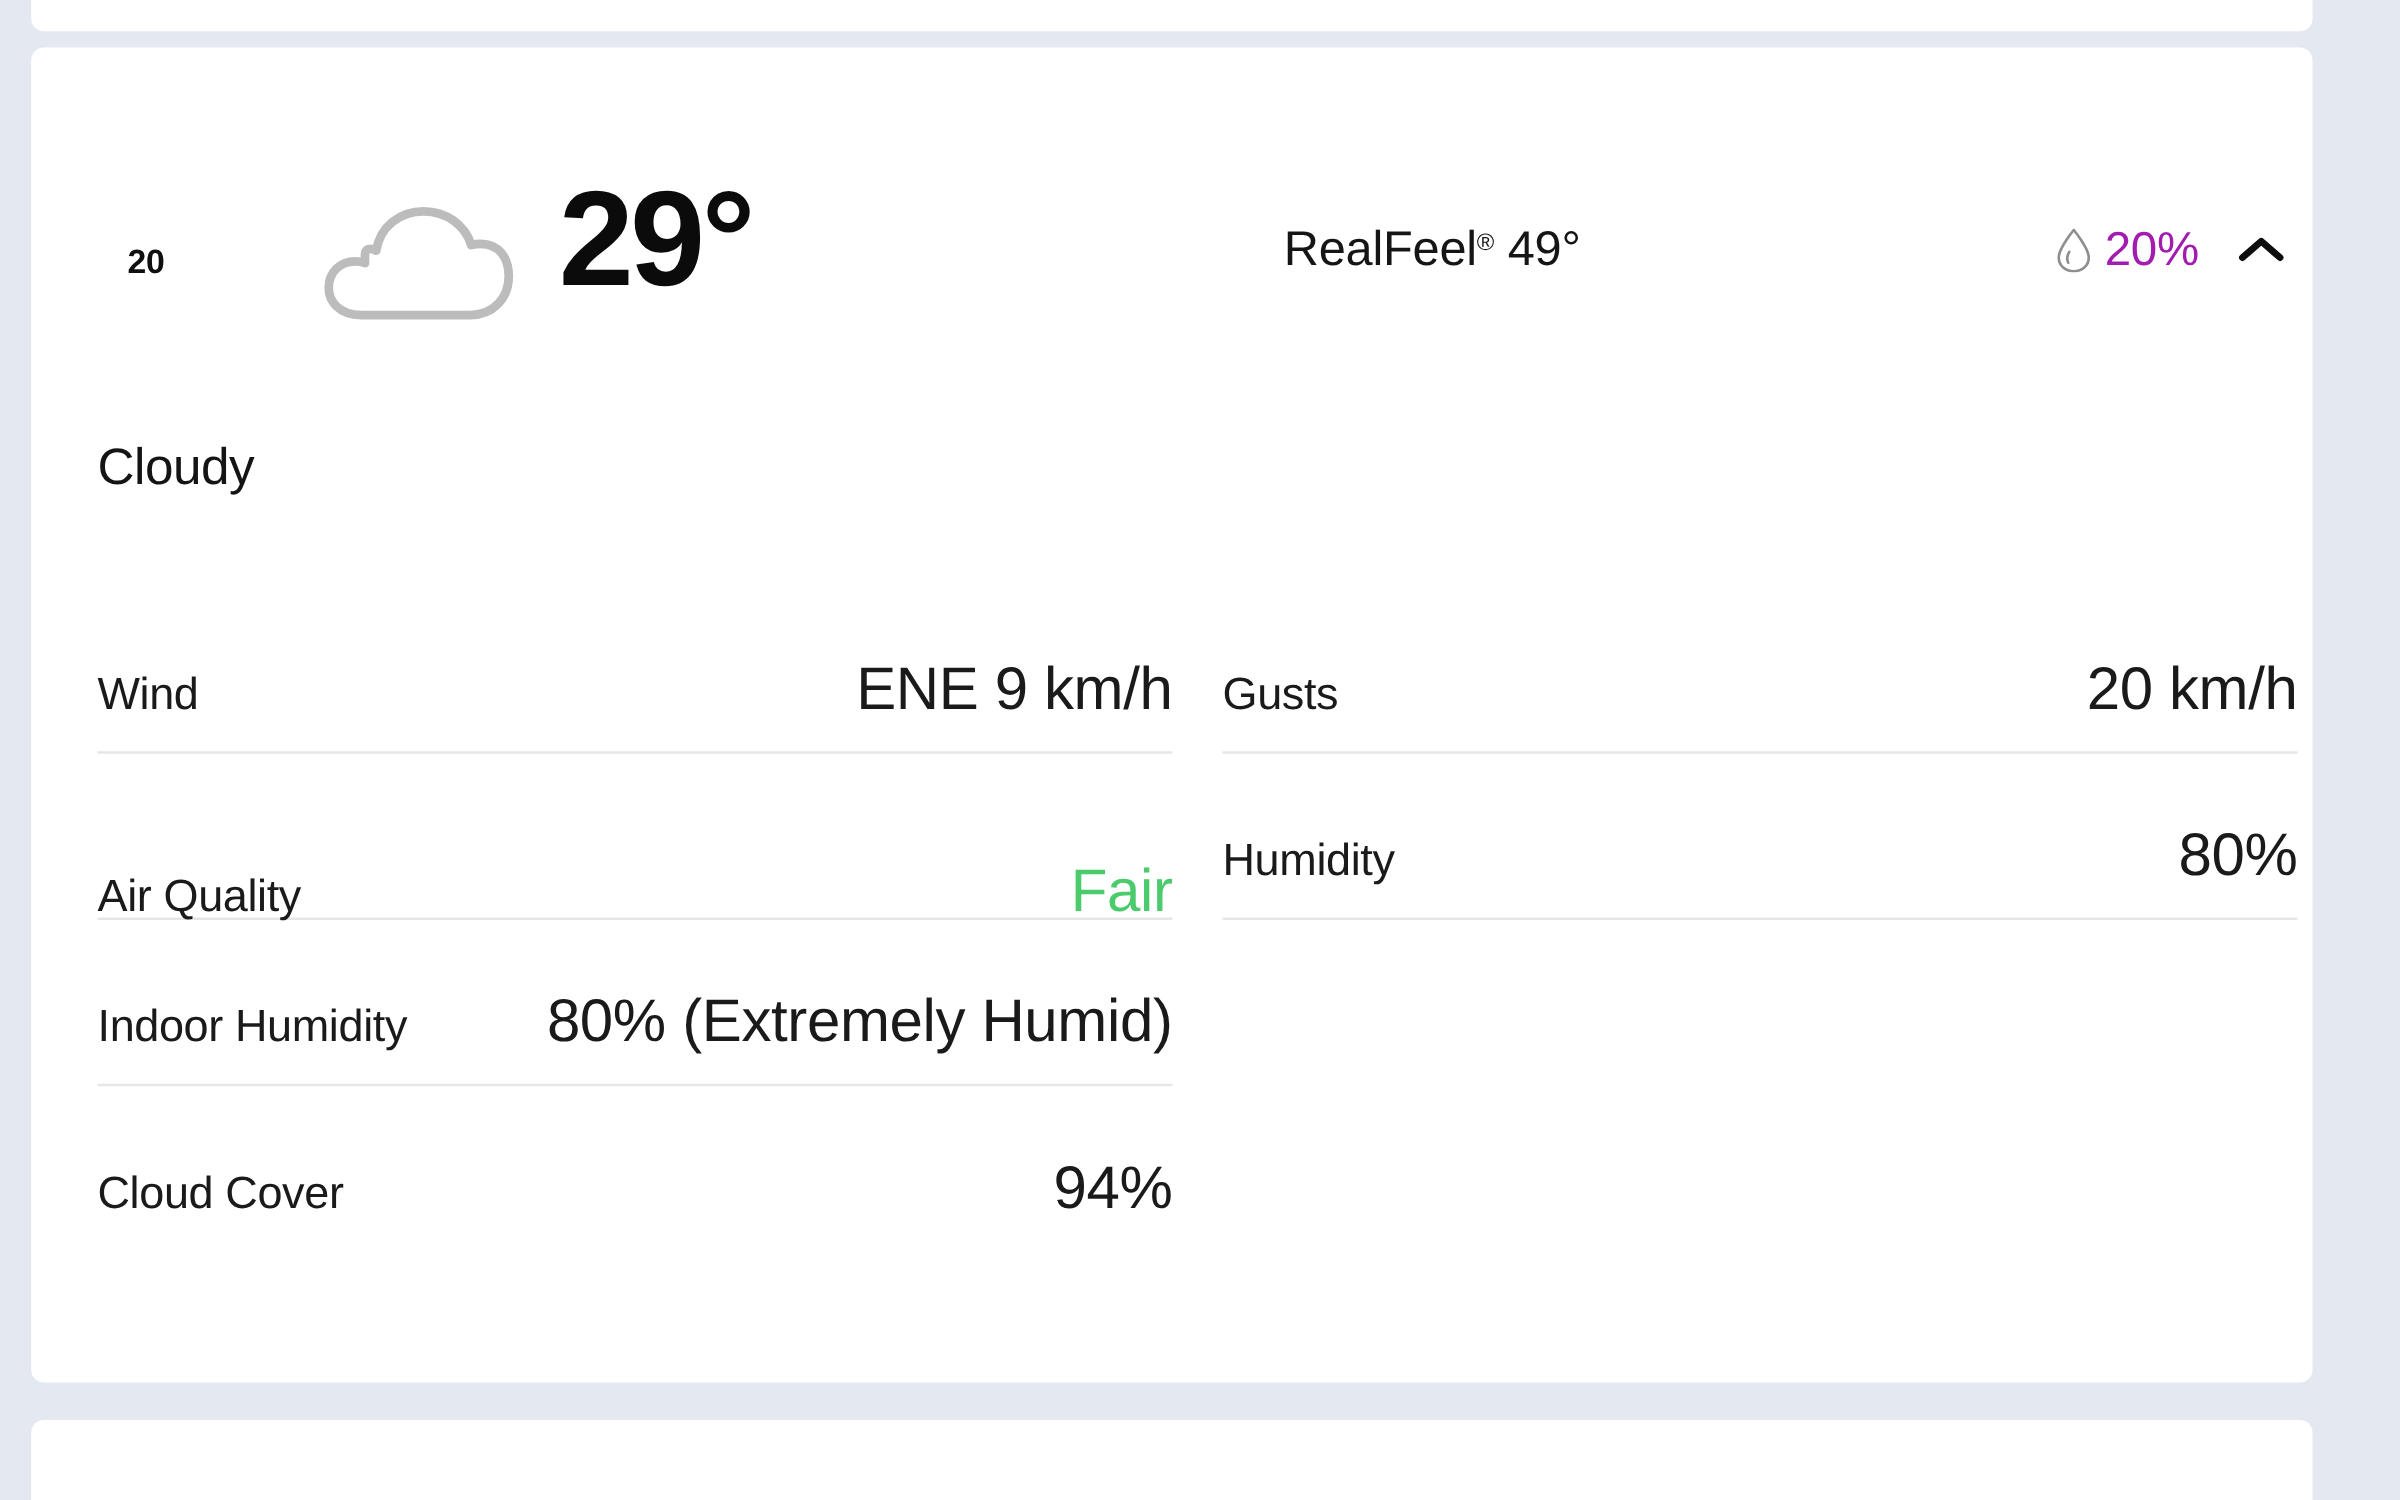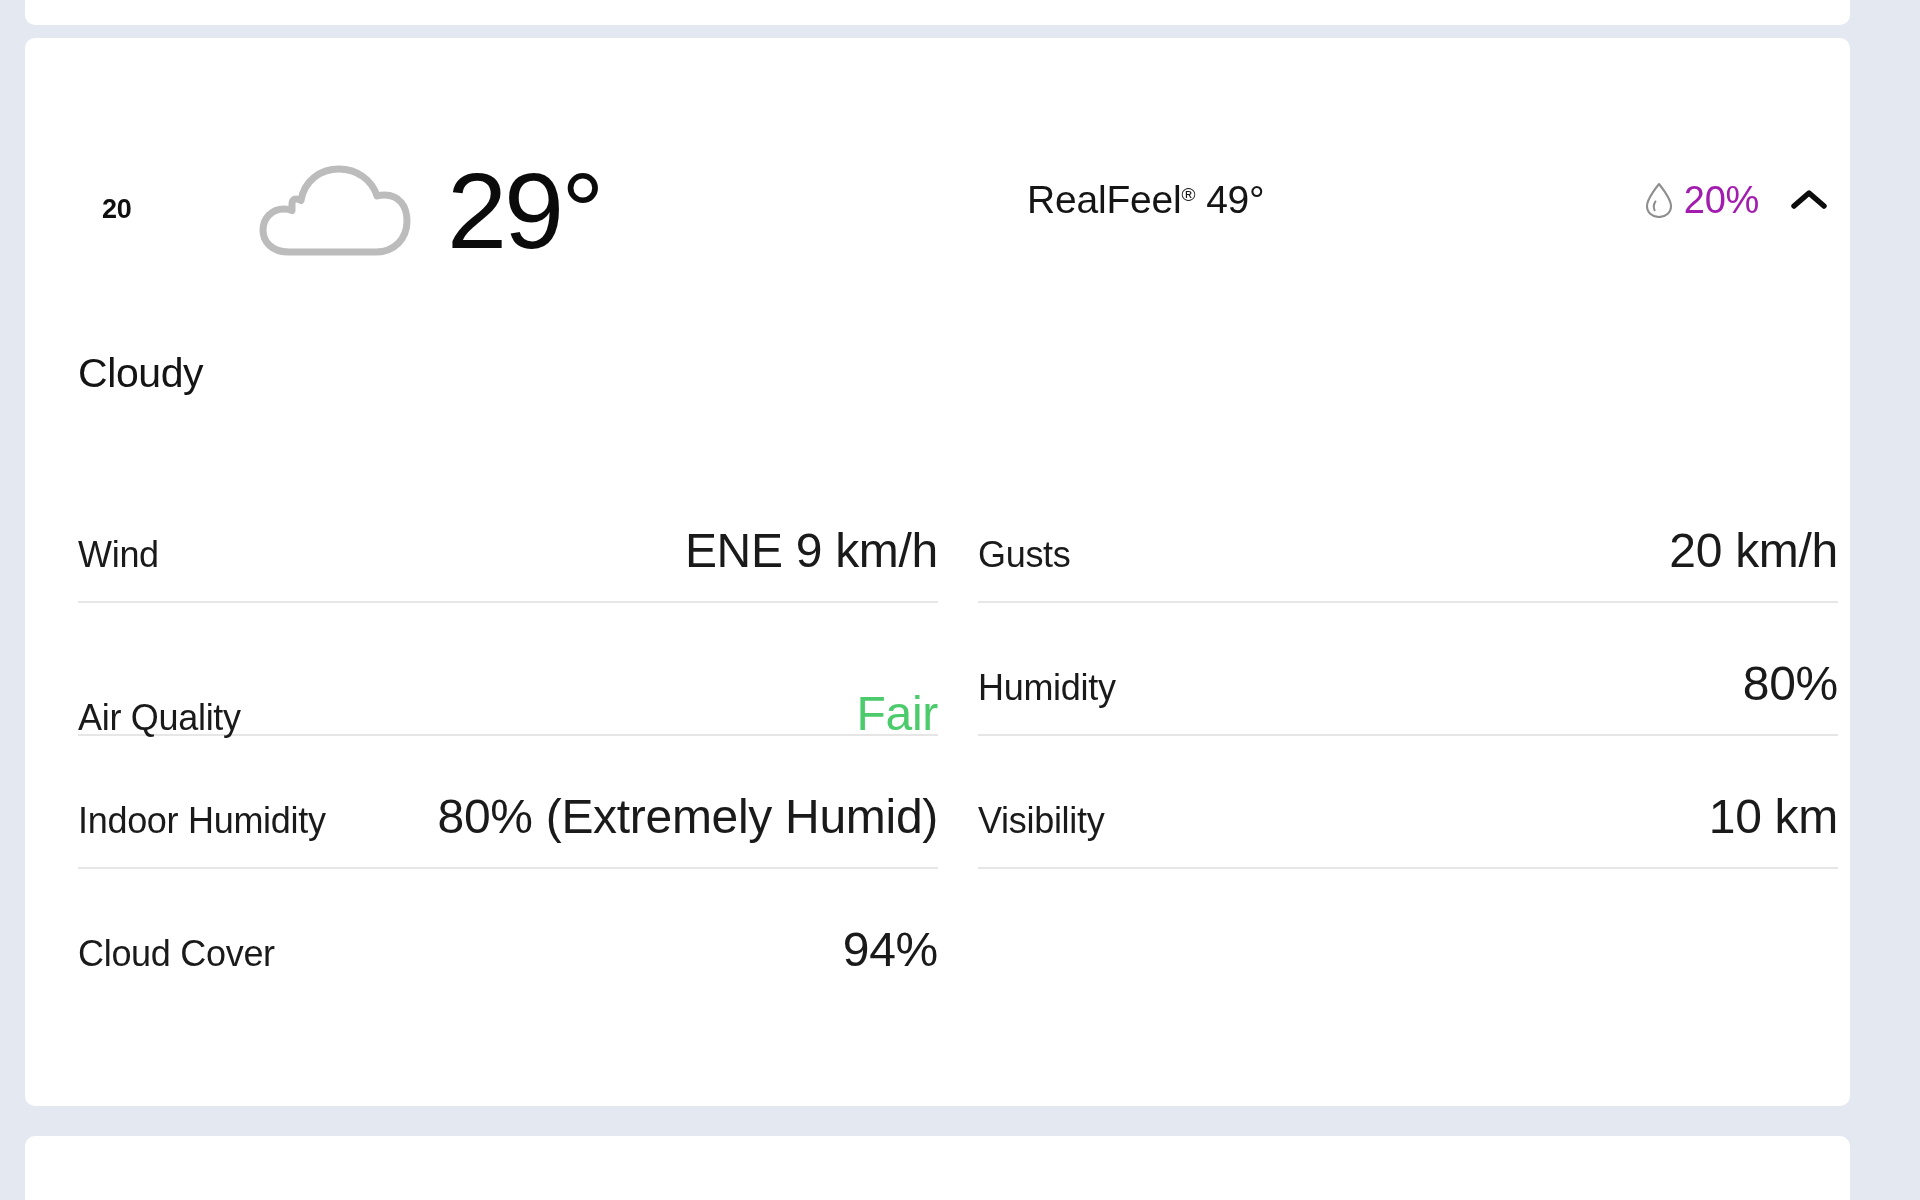--- a/index.html
+++ b/index.html
@@ -79,23 +79,23 @@
     position: absolute;
     left: 208px;
     top: 125px;
     width: 155px;
     height: 95px;
   }
 
   .temp-main {
     position: absolute;
     left: 398px;
-    top: 119px;
+    top: 99px;
     font-size: 108px;
-    font-weight: 400;
+    font-weight: 700;
     color: #0b0b0b;
     letter-spacing: -3px;
     line-height: 1;
   }
 
   .realfeel {
     position: absolute;
     left: 978px;
     top: 162px;
     transform: translateY(-50%);
@@ -284,24 +284,20 @@
         </div>
       <div class="details-col">
           <div class="detail-row">
             <span class="detail-label">Gusts</span>
             <span class="detail-value">20 km/h</span>
           </div>
           <div class="detail-row">
             <span class="detail-label">Humidity</span>
             <span class="detail-value">80%</span>
           </div>
-          <div class="detail-row">
-            <span class="detail-label">Visibility</span>
-            <span class="detail-value">10 km</span>
-          </div>
           <div class="detail-row blank"></div>
         </div>
     </div>
 
   </div>
 
   <div class="card-below"></div>
 </div>
 
 </body></html>

